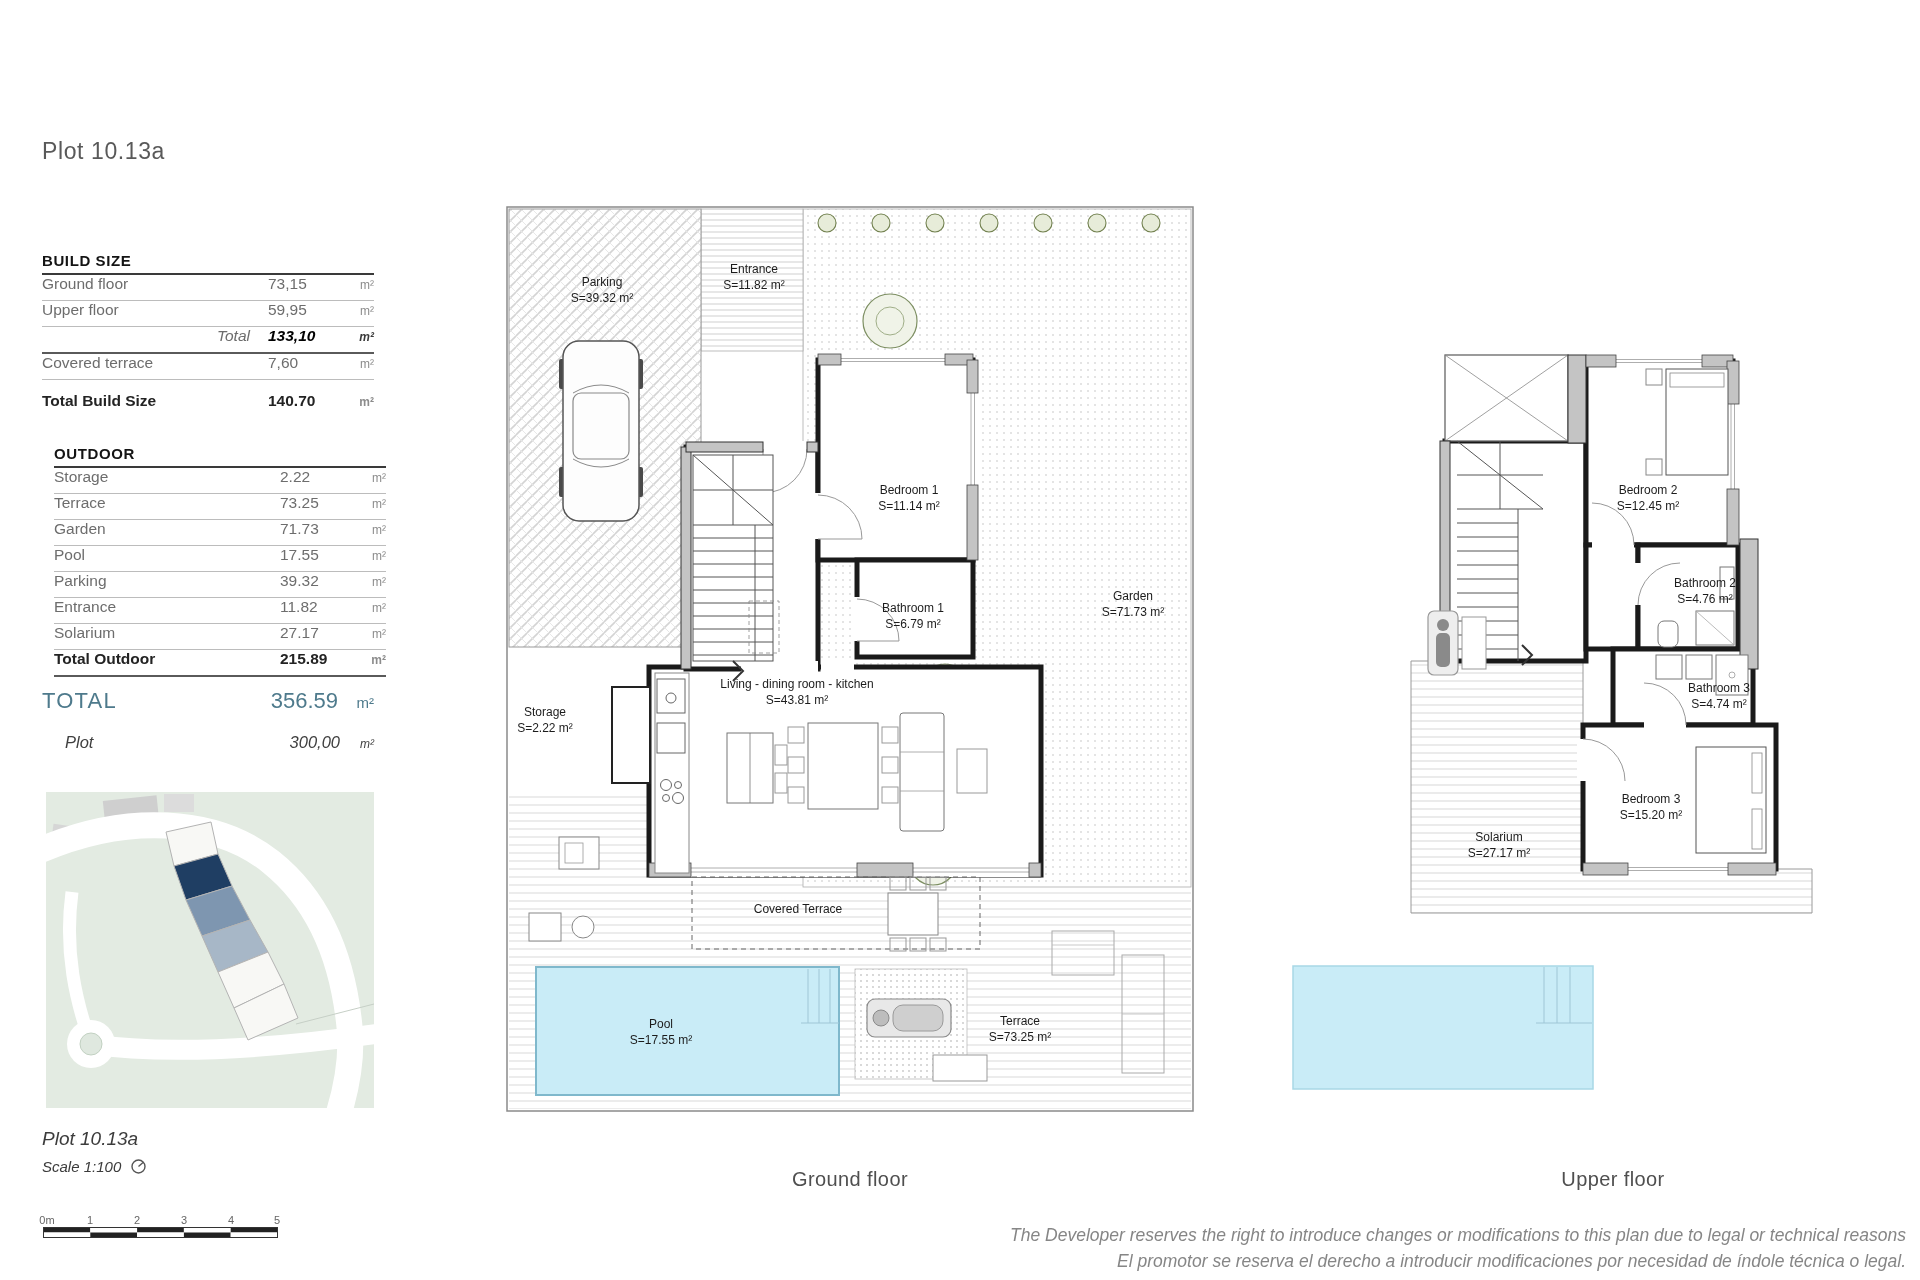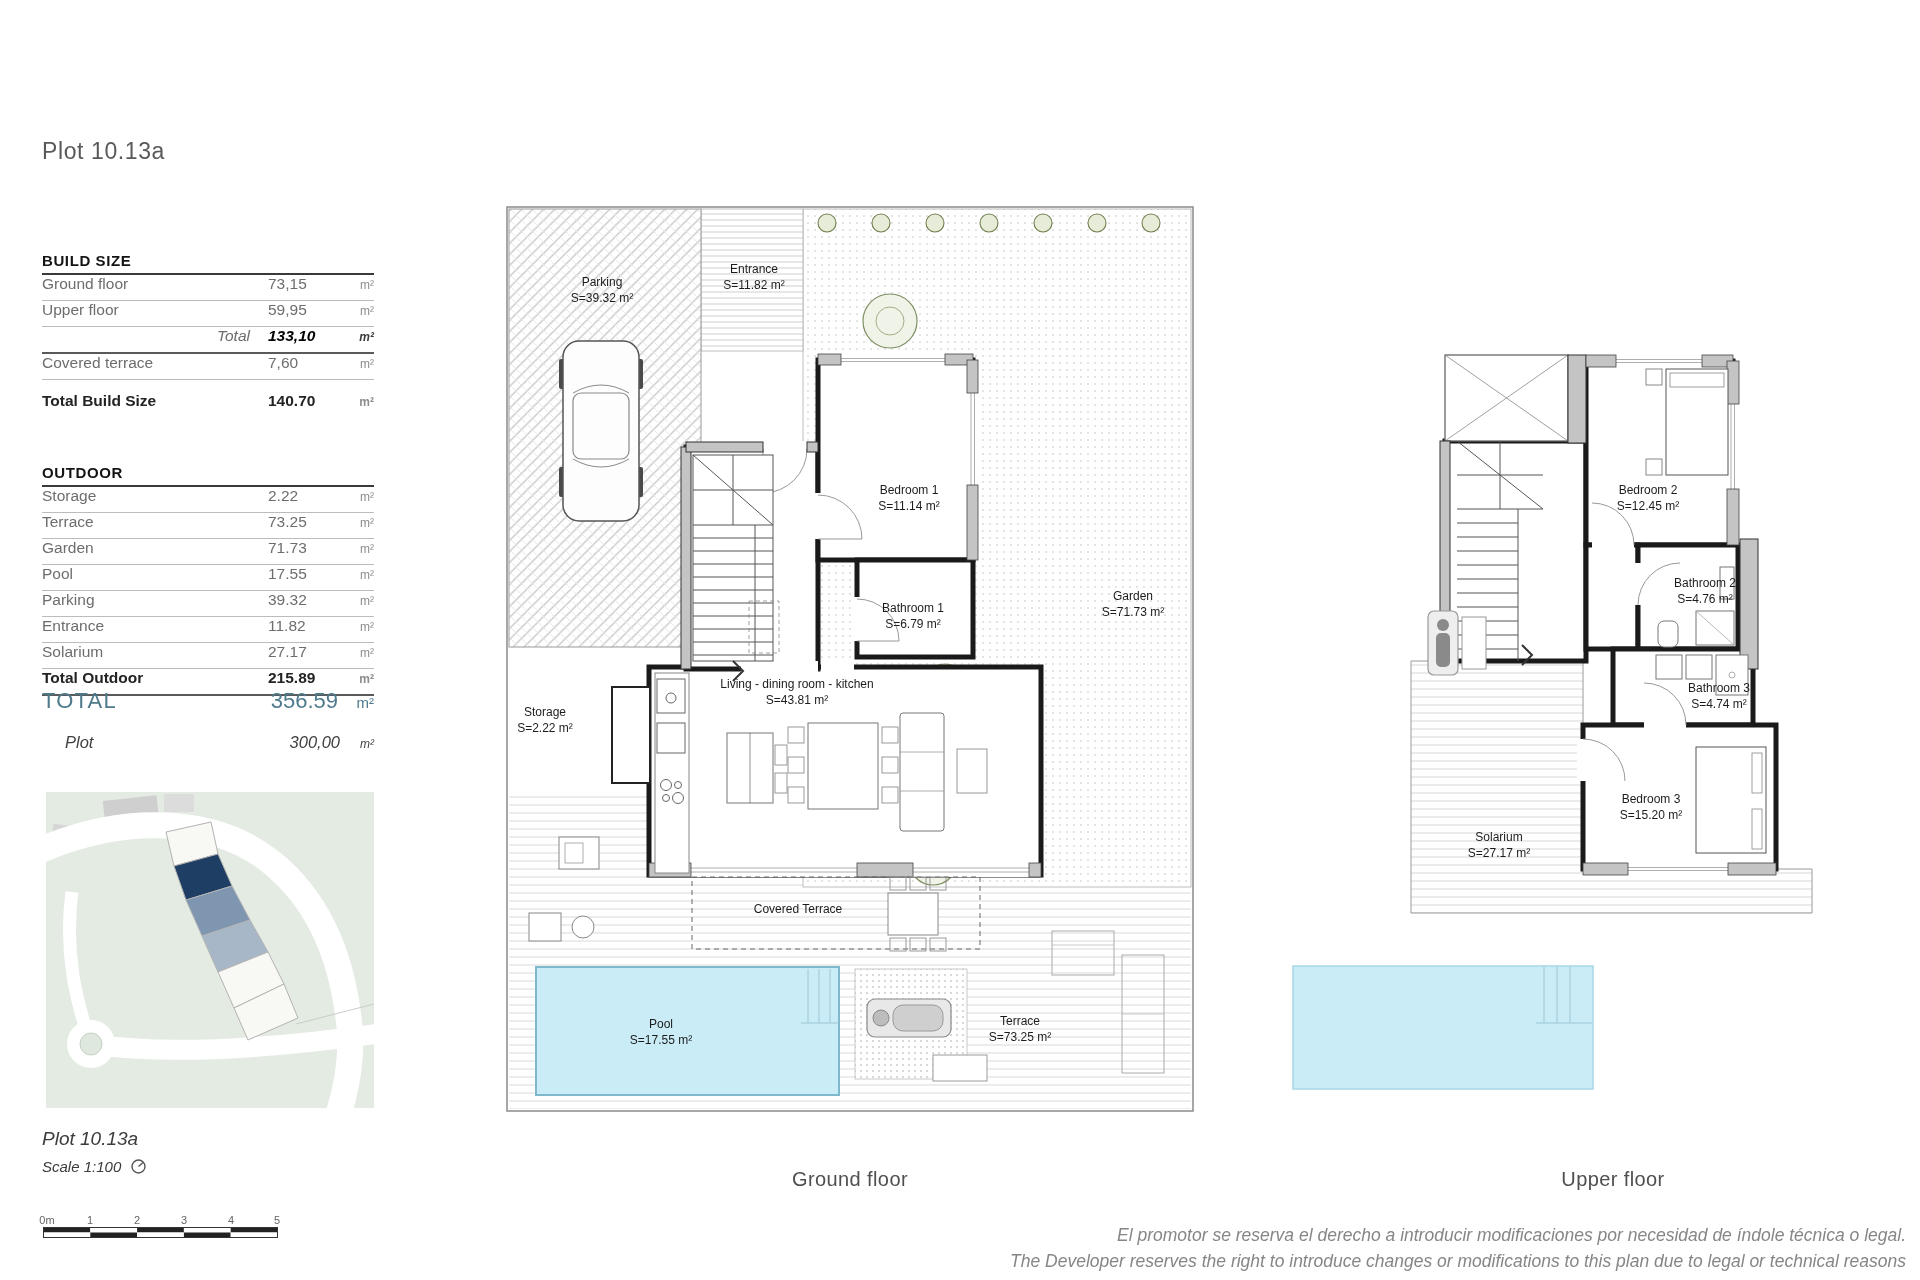--- a/index.html
+++ b/index.html
@@ -4,21 +4,21 @@
 <style>
   html,body{margin:0;padding:0;background:#ffffff;}
   body{width:1920px;height:1280px;position:relative;font-family:"Liberation Sans",sans-serif;-webkit-font-smoothing:antialiased;}
   .page{position:absolute;inset:0;background:#fff;overflow:hidden;border-radius:22px;}
 
   
   .plot-title{position:absolute;left:42px;top:138px;font-size:23px;color:#595959;letter-spacing:.6px;}
   .banner{position:absolute;left:42px;top:198px;width:332px;height:38px;background:#e9e9e9;display:flex;align-items:center;padding-left:12px;box-sizing:border-box;font-size:20px;color:#4a4a4a;letter-spacing:1.6px;}
   .table{position:absolute;left:42px;width:332px;}
   .t-build{top:252px;}
-  .t-outdoor{top:464px;}
+  .t-outdoor{top:445px;margin-left:12px;}
   .sec-head{font-size:15px;font-weight:bold;color:#141414;letter-spacing:.6px;padding-bottom:4px;border-bottom:2px solid #3a3a3a;}
   .row{display:flex;align-items:baseline;height:25px;border-bottom:1px solid #bcbcbc;font-size:15.5px;color:#6d6d6d;}
   .row .lbl{flex:1;}
   .row .val{width:72px;text-align:left;}
   .row .unit{width:34px;text-align:right;font-size:12px;color:#8c8c8c;}
   .row.total-row{font-style:italic;}
   .row.total-row .lbl{text-align:right;padding-right:18px;}
   .row.total-row .val{font-weight:bold;color:#000000;}
   .row.total-row .unit{font-weight:bold;color:#3a3a3a;}
   .row.total-row{border-bottom:2px solid #5a5a5a;}
@@ -540,17 +540,17 @@
     <svg viewBox="0 0 302 125">
       <rect x="1" y="1" width="300" height="123" fill="#c9ecf7" stroke="#a8d8e6" stroke-width="1.5"></rect>
       <path d="M252,2 V58 M265,2 V58 M278,2 V58 M244,58 H300" stroke="#9fc6d6" stroke-width="1"></path>
     </svg>
   </div>
 
   <div class="cap g">Ground floor</div>
   <div class="cap u">Upper floor</div>
 
   <div class="disclaimer">
+    <div>The Developer reserves the right to introduce changes or modifications to this plan due to legal or technical reasons</div>
     <div>El promotor se reserva el derecho a introducir modificaciones por necesidad de índole técnica o legal.</div>
-    <div>The Developer reserves the right to introduce changes or modifications to this plan due to legal or technical reasons</div>
   </div>
 
 </div>
 
 </body></html>

